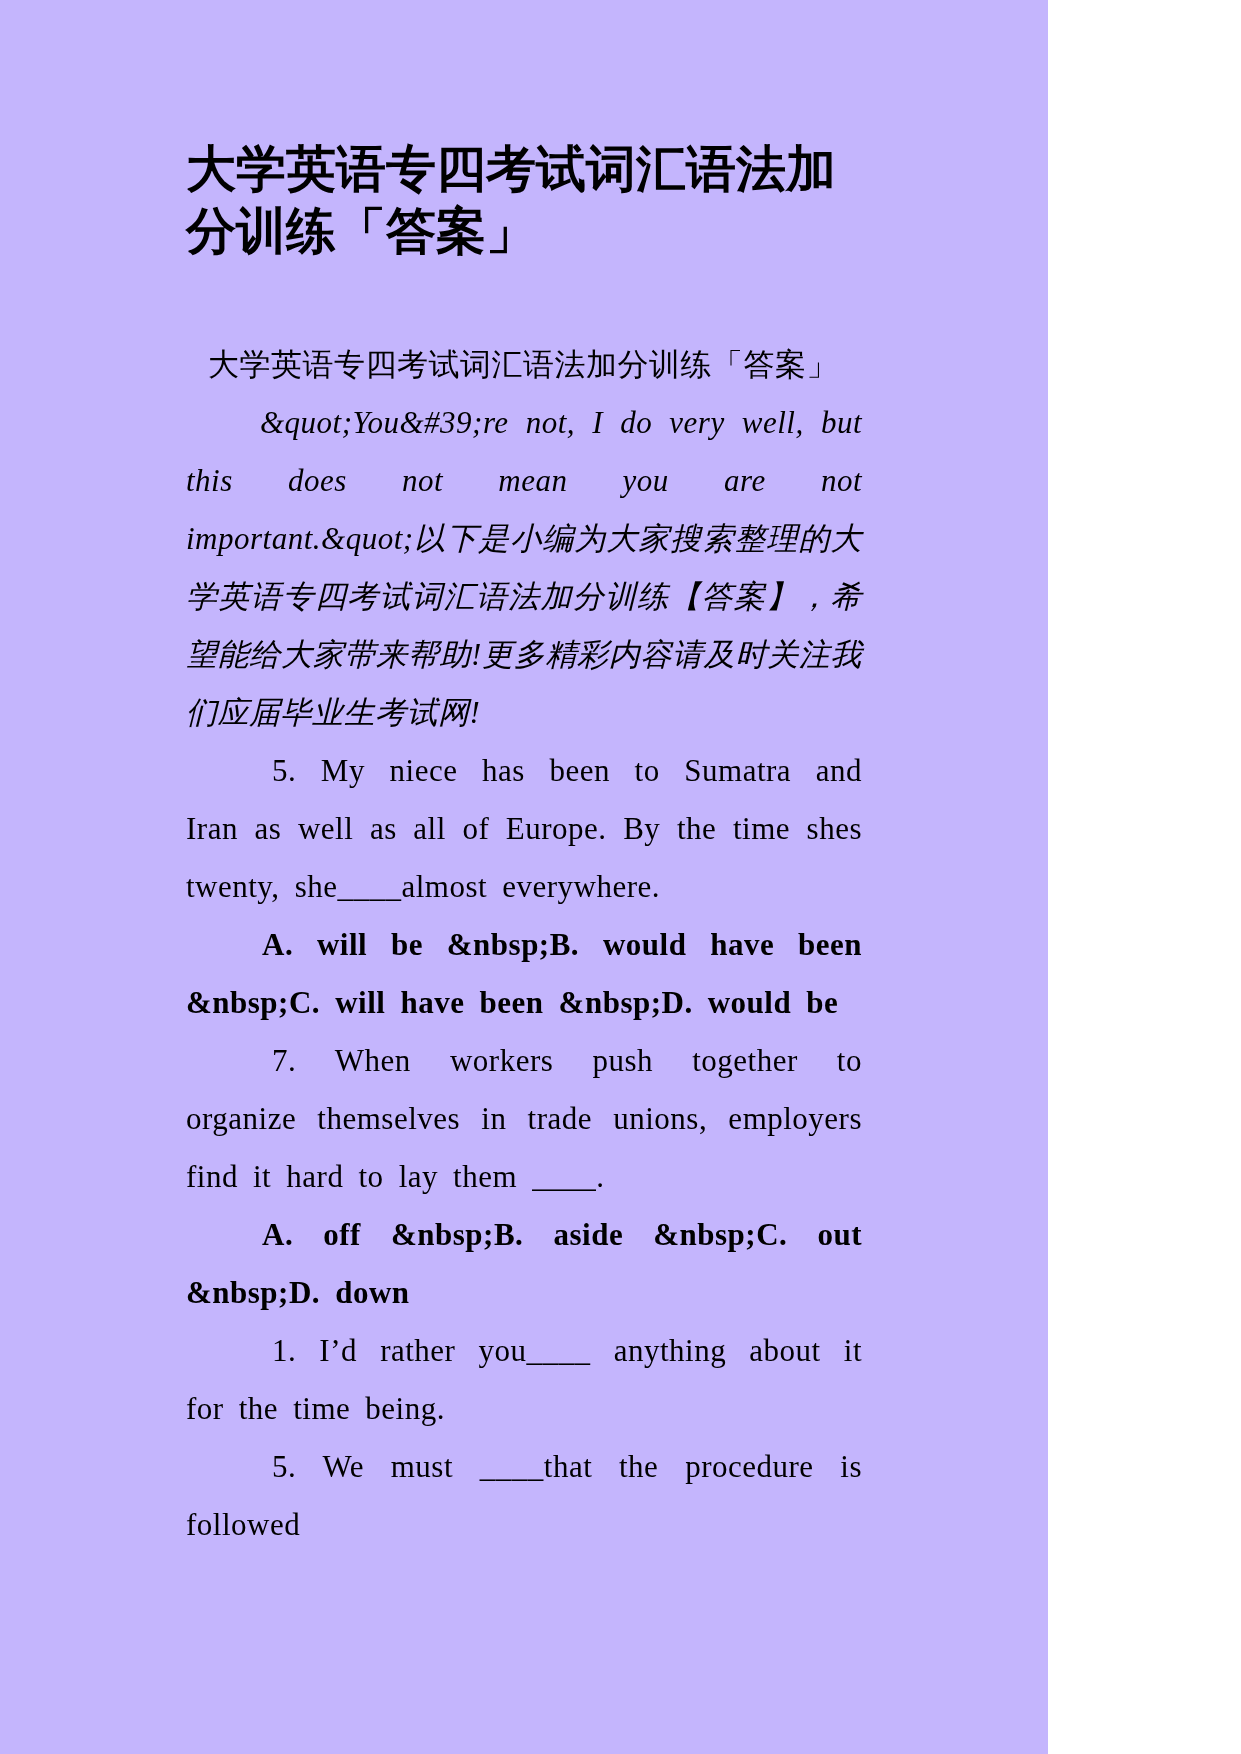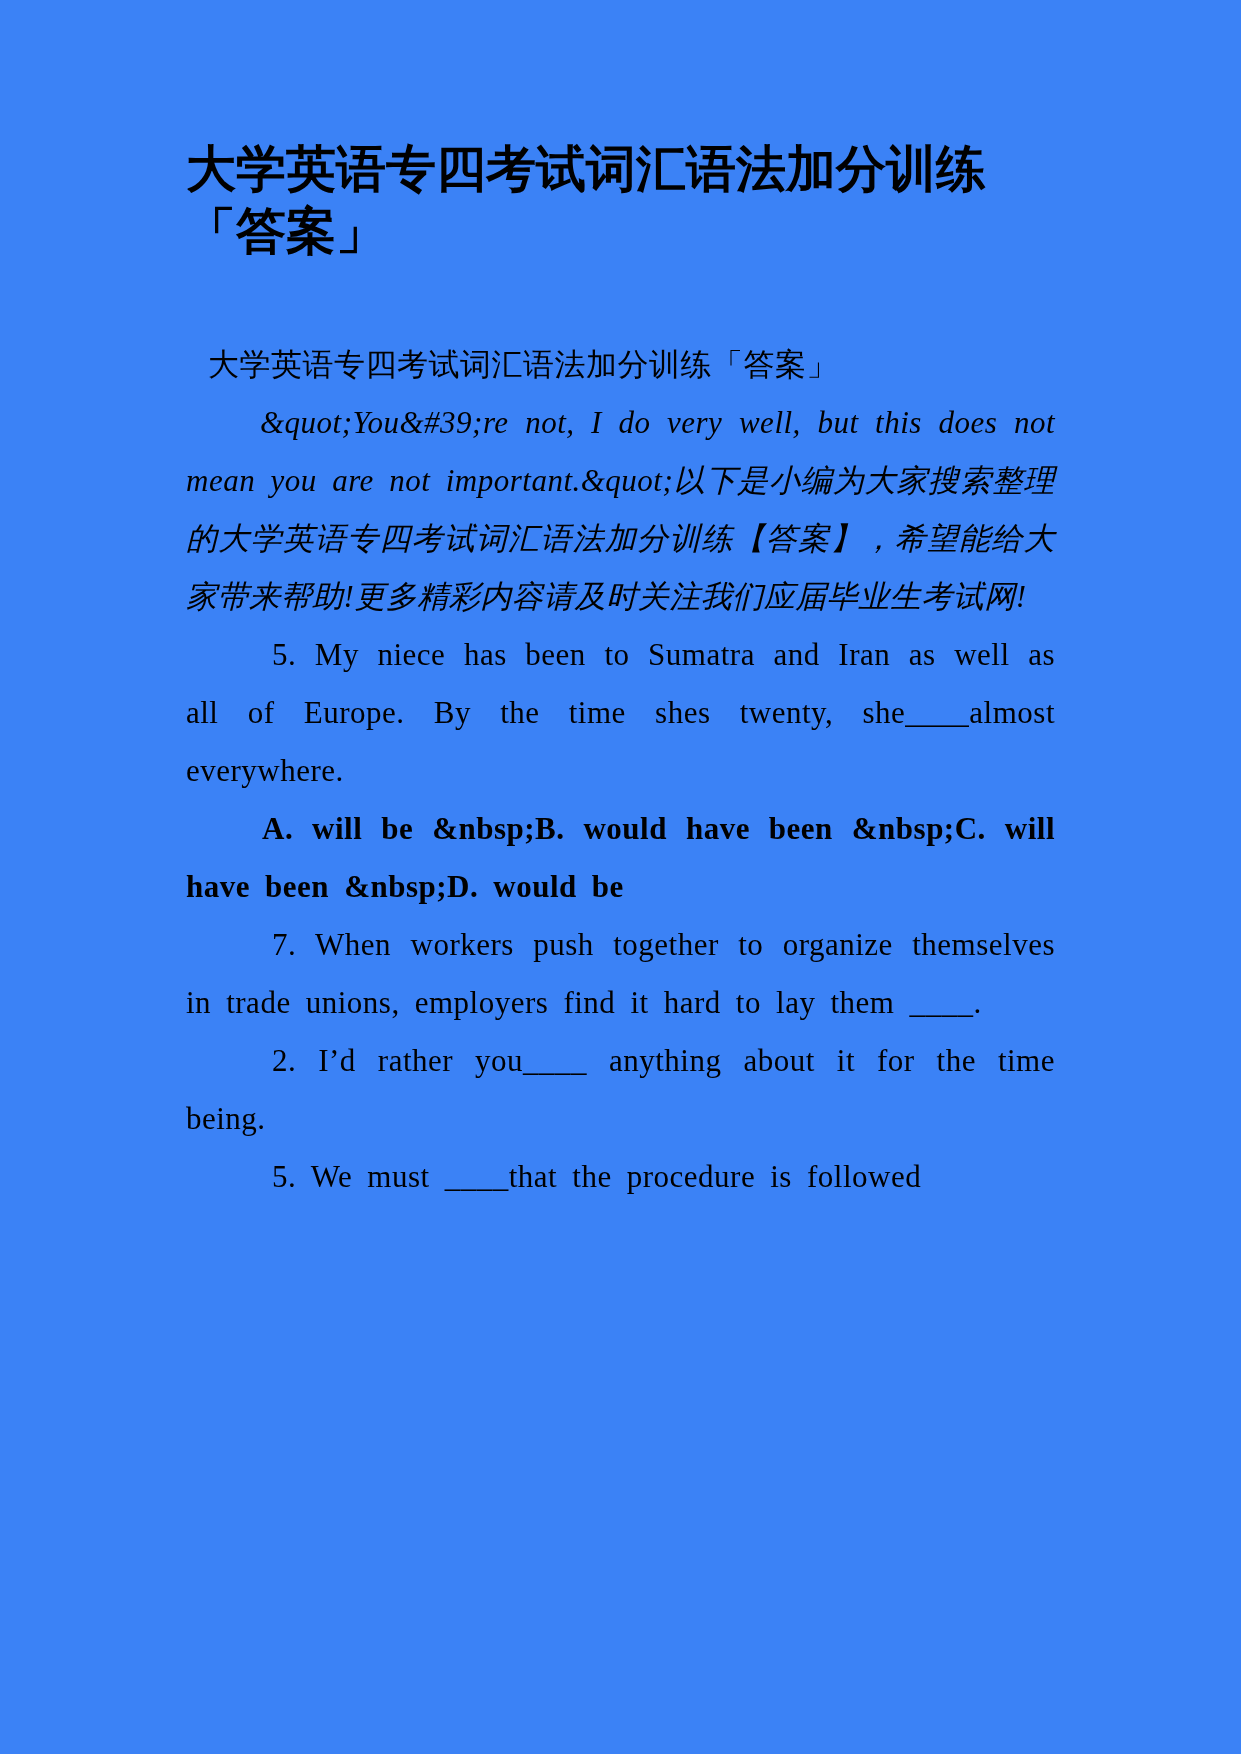--- a/index.html
+++ b/index.html
@@ -9,24 +9,24 @@
   }
   body {
     width: 1241px;
     height: 1754px;
     overflow: hidden;
     color: #000000;
     font-family: "Liberation Serif", "DejaVu Serif", serif;
   }
   .page {
     box-sizing: border-box;
-    width: 1241px;
+    width: 1048px;
     height: 1754px;
     padding: 138px 186px 0 186px;
-    background: #3b82f6;
+    background: #c4b5fd;
   }
   .doc-title {
     margin: 0 0 74px 0;
     font-size: 50px;
     line-height: 62px;
     font-weight: 700;
     letter-spacing: 0px;
     color: #000000;
     text-align: left;
   }
@@ -59,19 +59,20 @@
   <p class="para ind-subtitle gap-after-subtitle">大学英语专四考试词汇语法加分训练「答案」</p>
 
   <p class="para ind-intro gap-after-intro">&amp;quot;You&amp;#39;re not, I do very well, but this does not mean you are not important.&amp;quot;以下是小编为大家搜索整理的大学英语专四考试词汇语法加分训练【答案】，希望能给大家带来帮助!更多精彩内容请及时关注我们应届毕业生考试网!</p>
 
   <p class="para ind-question">5. My niece has been to Sumatra and Iran as well as all of Europe. By the time shes twenty, she____almost everywhere.</p>
 
   <p class="para ind-options">A. will be &amp;nbsp;B. would have been &amp;nbsp;C. will have been &amp;nbsp;D. would be</p>
 
   <p class="para ind-question">7. When workers push together to organize themselves in trade unions, employers find it hard to lay them ____.</p>
 
+  <p class="para ind-options">A. off &amp;nbsp;B. aside &amp;nbsp;C. out &amp;nbsp;D. down</p>
 
-  <p class="para ind-question">2. I’d rather you____ anything about it for the time being.</p>
+  <p class="para ind-question">1. I’d rather you____ anything about it for the time being.</p>
 
 
   <p class="para ind-question">5. We must ____that the procedure is followed</p>
 
 </div>
 
 </body></html>

